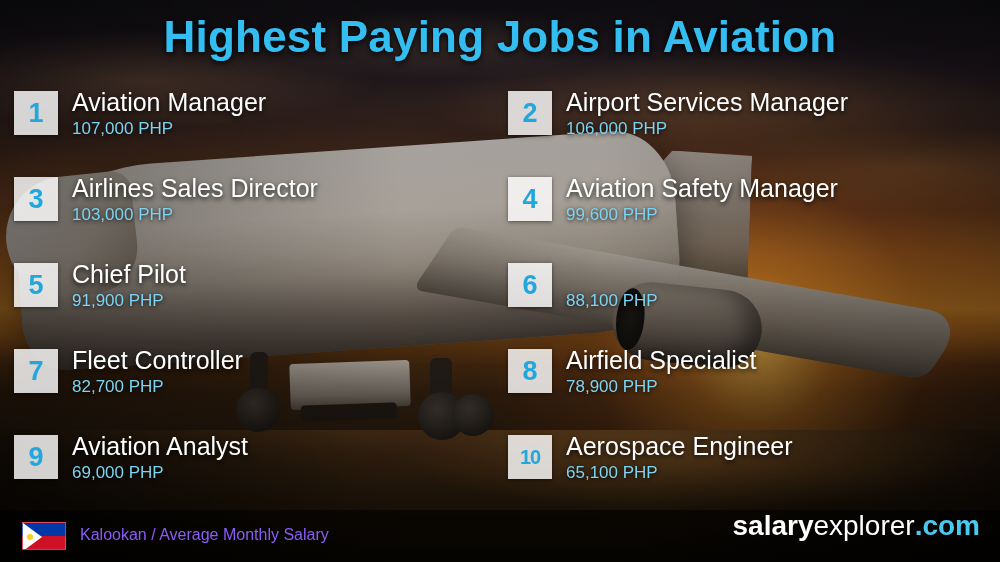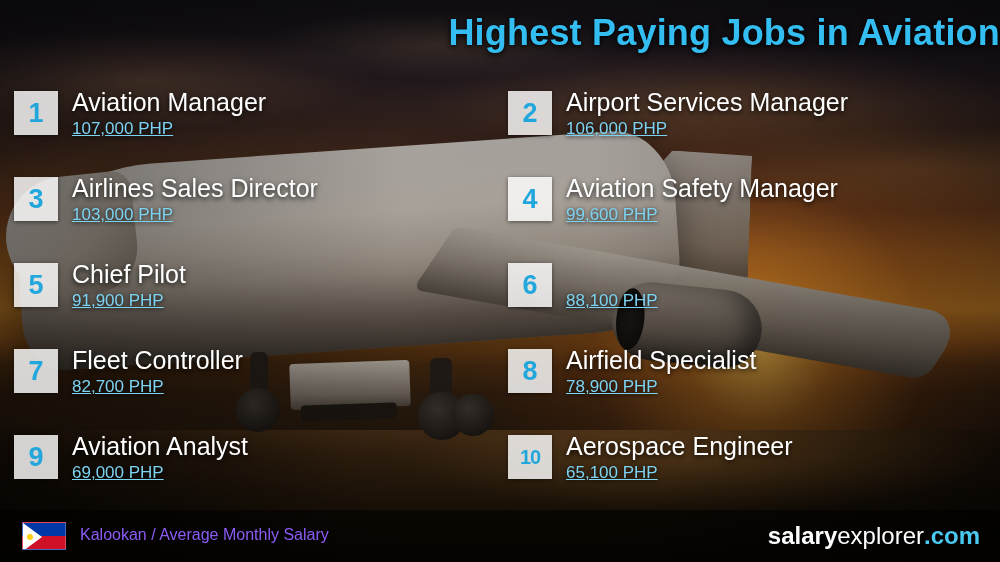--- a/index.html
+++ b/index.html
@@ -171,22 +171,22 @@
   }
 
   
   .content { position: absolute; inset: 0; }
 
   .title {
     position: absolute;
     top: 12px;
     left: 0;
     width: 1000px;
-    text-align: right;
-    font-size: 36px;
+    text-align: center;
+    font-size: 44px;
     font-weight: bold;
     color: #34bdf0;
     letter-spacing: 0.2px;
     text-shadow: 0 2px 6px rgba(0,0,0,0.85), 0 0 2px rgba(0,0,0,0.9);
   }
 
   .list {
     position: absolute;
     top: 88px;
     left: 0;
@@ -230,21 +230,20 @@
     white-space: nowrap;
     text-shadow: 0 2px 5px rgba(0,0,0,0.85);
   }
   .salary {
     position: absolute;
     left: 58px;
     top: 31px;
     font-size: 17px;
     color: #7dd3f2;
     text-shadow: 0 1px 4px rgba(0,0,0,0.85);
-    text-decoration: underline;
   }
 
   
   .footer {
     position: absolute;
     left: 0;
     bottom: 0;
     width: 1000px;
     height: 52px;
     background: rgba(0,0,0,0.55);
@@ -279,22 +278,22 @@
   .footer-caption {
     position: absolute;
     left: 80px;
     top: 16px;
     font-size: 16px;
     color: #8b5cf6;
   }
   .brand {
     position: absolute;
     right: 20px;
-    top: 12px;
-    font-size: 24px;
+    top: 0;
+    font-size: 28px;
     color: #ffffff;
     font-weight: bold;
   }
   .brand .thin { font-weight: normal; }
   .brand .dotcom { color: #49c9f0; font-weight: bold; }
 </style>
 </head>
 <body>
 
 <div class="stage">

